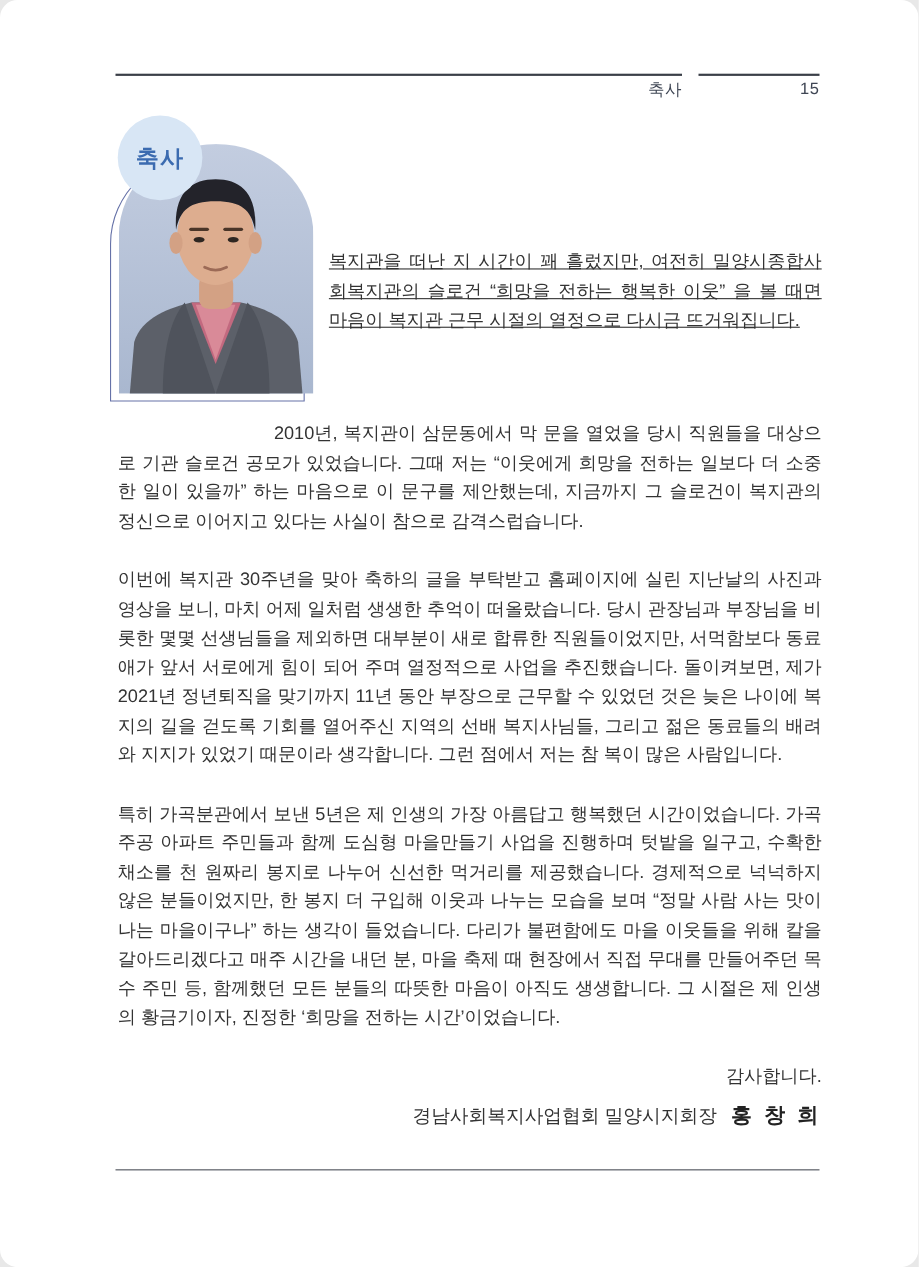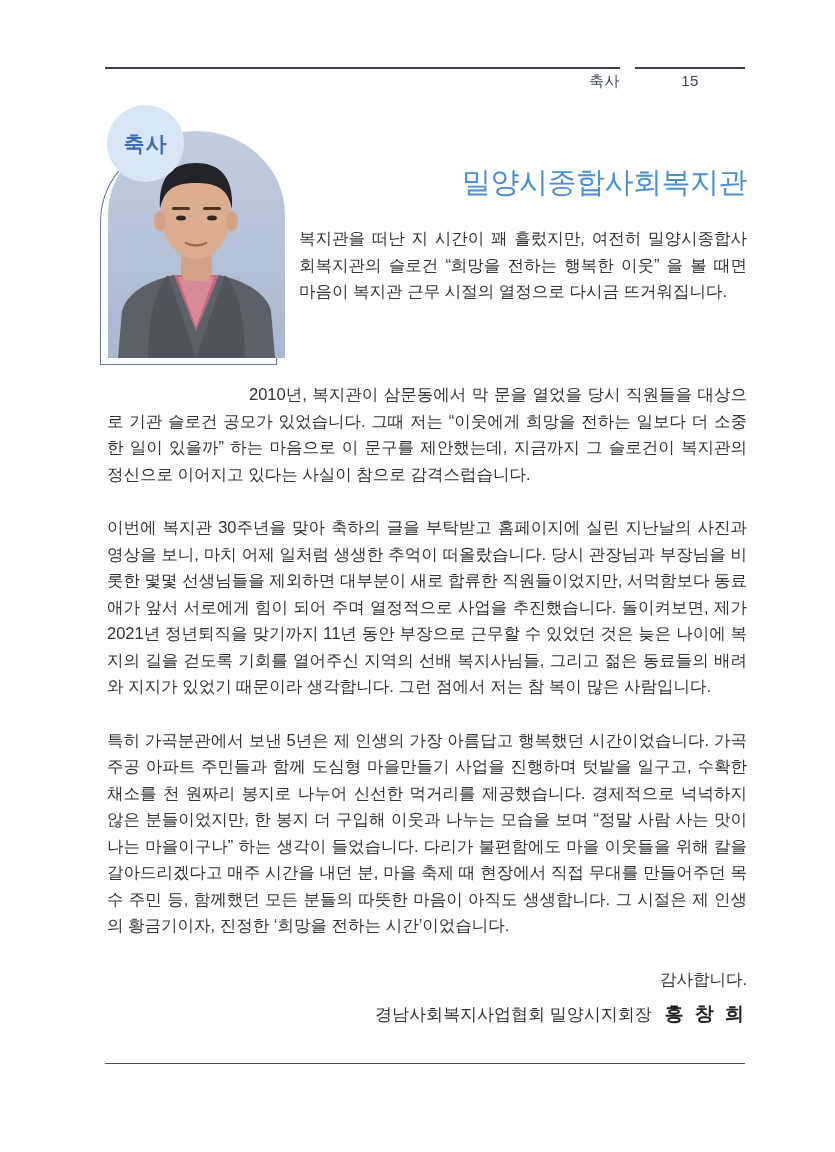--- a/index.html
+++ b/index.html
@@ -4,28 +4,29 @@
 <style>
   html,body{margin:0;padding:0;background:#e8e8e8;}
   .page{
     position:relative;
     width:835px;height:1152px;
     margin:0 auto;
     background:#ffffff;
     font-family:"Liberation Sans","DejaVu Sans",sans-serif;
     color:#333;
     overflow:hidden;
+    border-radius:16px;
   }
   
   .header{
     position:absolute;left:105px;top:67px;width:640px;
     display:flex;align-items:flex-start;
   }
   .header .seg1{flex:1 1 auto;border-top:2px solid #3a3f48;text-align:right;}
-  .header .seg2{width:110px;margin-left:15px;border-top:2px solid #3a3f48;text-align:center;}
+  .header .seg2{width:110px;margin-left:15px;border-top:2px solid #3a3f48;text-align:right;}
   .header .hlabel{
     display:inline-block;margin-top:3px;
     font-size:15px;color:#3f4654;letter-spacing:.5px;
   }
   
   .content{position:absolute;left:107px;top:105px;width:640px;}
   
   .photo-wrap{
     position:relative;float:left;
     width:178px;height:253px;
@@ -59,21 +60,21 @@
     font-size:29px;line-height:35px;
     font-weight:500;color:#4a8fd2;letter-spacing:-0.5px;
   }
   
   .content p{
     margin:0;
     font-size:16.5px;line-height:26.5px;
     text-align:justify;word-break:break-all;
     color:#333;
   }
-  p.p1{margin-top:25px;}
+  p.p1{margin-top:25px;text-decoration:underline;}
   .clear{clear:both;}
   p.p2{margin-top:13px;text-indent:142px;}
   p.para{margin-top:27px;}
   p.closing{margin-top:27px;text-align:right;}
   .signature{
     margin-top:9px;
     text-align:right;font-size:17px;color:#333;
   }
   .signature .sig-name{
     font-weight:bold;font-size:19px;letter-spacing:3px;margin-left:8px;color:#222;
@@ -135,21 +136,21 @@
           <ellipse cx="104" cy="87" rx="5" ry="2.5" fill="#2e2621"></ellipse>
 
           <path d="M78 112 Q88 117 98 112" stroke="#9c6a56" stroke-width="2.5" fill="none" stroke-linecap="round"></path>
         </svg>
       </div>
       <div class="badge">
         <span>축사</span>
       </div>
     </div>
 
-    <h1 class="title"><span>밀양시종합사회복지관</span><br>
+    <h1 class="title"><br>
     </h1>
 
     <p class="p1">복지관을 떠난 지 시간이 꽤 흘렀지만, 여전히 밀양시종합사회복지관의 슬로건 “희망을 전하는 행복한 이웃” 을 볼 때면 마음이 복지관 근무 시절의 열정으로 다시금 뜨거워집니다.</p>
     <div class="clear"></div>
     <p class="p2">2010년, 복지관이 삼문동에서 막 문을 열었을 당시 직원들을 대상으로 기관 슬로건 공모가 있었습니다. 그때 저는 “이웃에게 희망을 전하는 일보다 더 소중한 일이 있을까” 하는 마음으로 이 문구를 제안했는데, 지금까지 그 슬로건이 복지관의 정신으로 이어지고 있다는 사실이 참으로 감격스럽습니다.</p>
     <p class="para">이번에 복지관 30주년을 맞아 축하의 글을 부탁받고 홈페이지에 실린 지난날의 사진과 영상을 보니, 마치 어제 일처럼 생생한 추억이 떠올랐습니다. 당시 관장님과 부장님을 비롯한 몇몇 선생님들을 제외하면 대부분이 새로 합류한 직원들이었지만, 서먹함보다 동료애가 앞서 서로에게 힘이 되어 주며 열정적으로 사업을 추진했습니다. 돌이켜보면, 제가 2021년 정년퇴직을 맞기까지 11년 동안 부장으로 근무할 수 있었던 것은 늦은 나이에 복지의 길을 걷도록 기회를 열어주신 지역의 선배 복지사님들, 그리고 젊은 동료들의 배려와 지지가 있었기 때문이라 생각합니다. 그런 점에서 저는 참 복이 많은 사람입니다.</p>
     <p class="para">특히 가곡분관에서 보낸 5년은 제 인생의 가장 아름답고 행복했던 시간이었습니다. 가곡주공 아파트 주민들과 함께 도심형 마을만들기 사업을 진행하며 텃밭을 일구고, 수확한 채소를 천 원짜리 봉지로 나누어 신선한 먹거리를 제공했습니다. 경제적으로 넉넉하지 않은 분들이었지만, 한 봉지 더 구입해 이웃과 나누는 모습을 보며 “정말 사람 사는 맛이 나는 마을이구나” 하는 생각이 들었습니다. 다리가 불편함에도 마을 이웃들을 위해 칼을 갈아드리겠다고 매주 시간을 내던 분, 마을 축제 때 현장에서 직접 무대를 만들어주던 목수 주민 등, 함께했던 모든 분들의 따뜻한 마음이 아직도 생생합니다. 그 시절은 제 인생의 황금기이자, 진정한 ‘희망을 전하는 시간’이었습니다.</p>
     <p class="closing">감사합니다.</p>
 
     <div class="signature">

